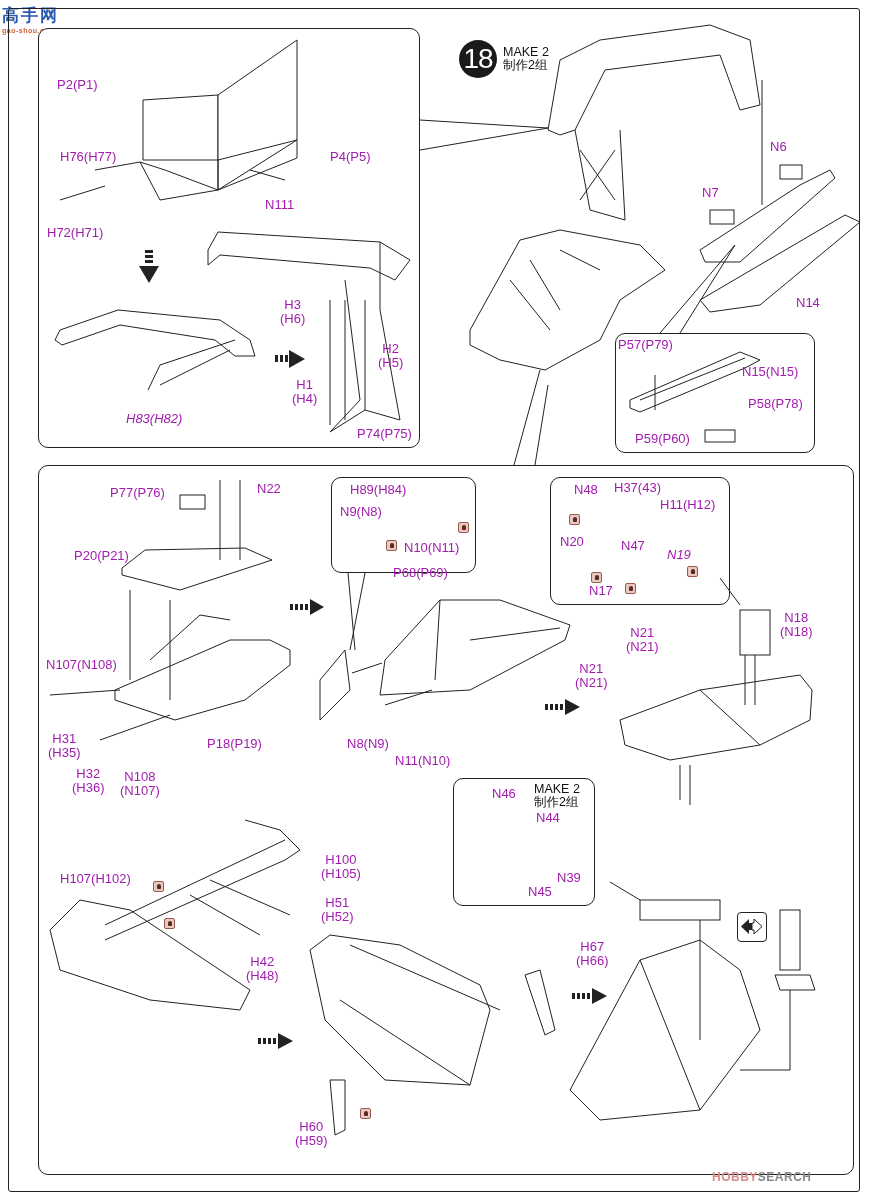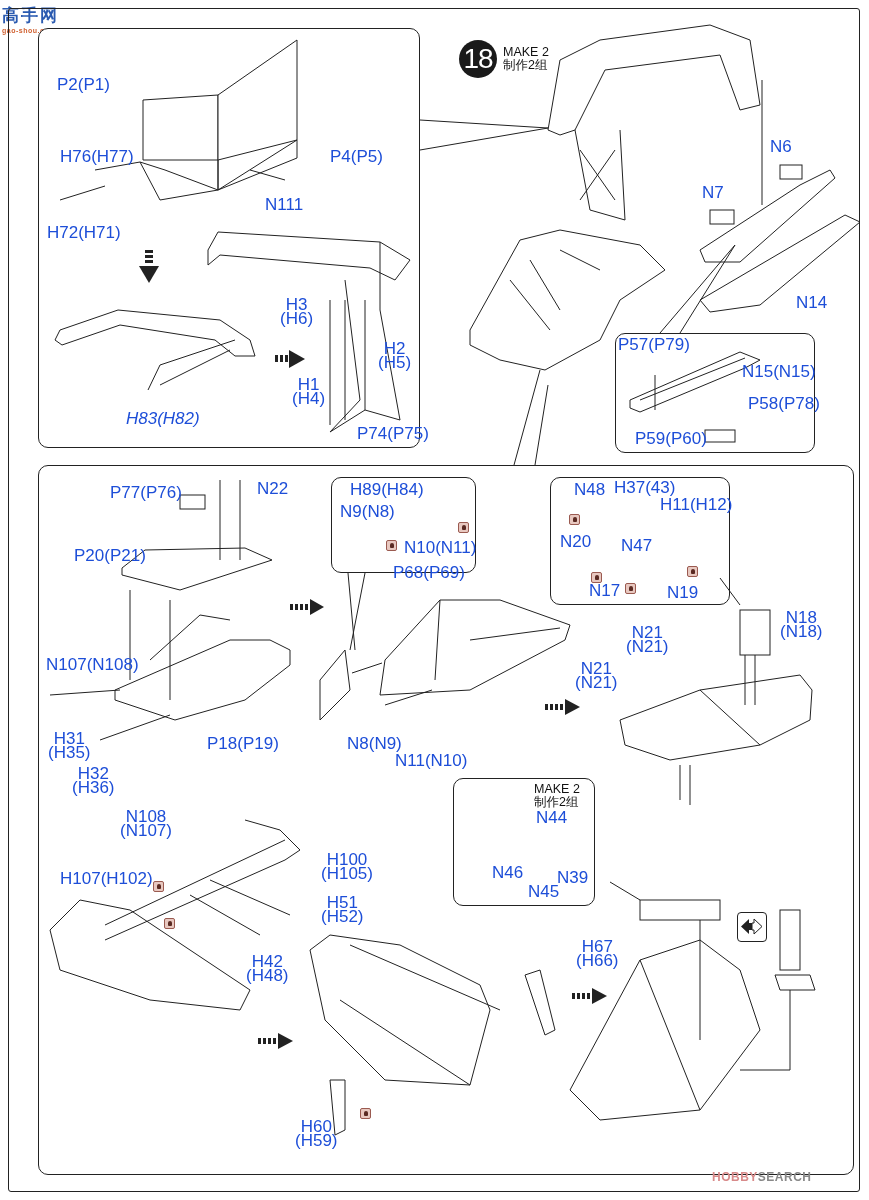--- a/index.html
+++ b/index.html
@@ -1,19 +1,19 @@
 <!DOCTYPE html>
 <html><head>
 <meta charset="utf-8">
 <style>
   html,body{margin:0;padding:0;background:#fff;}
   body{width:869px;height:1200px;position:relative;overflow:hidden;font-family:"Liberation Sans",sans-serif;color:#111;}
   .frame{position:absolute;left:8px;top:8px;width:852px;height:1184px;border:1.5px solid #222;border-radius:3px;box-sizing:border-box;}
   .panel{position:absolute;border:1.5px solid #222;border-radius:10px;background:#fff;box-sizing:border-box;}
-  .lbl{position:absolute;font-size:17px;line-height:14px;white-space:pre;text-align:center;color:#1d4ed8;}
+  .lbl{position:absolute;font-size:13px;line-height:14px;white-space:pre;text-align:center;color:#a21caf;}
   .lbl.left{text-align:left;}
   .stepnum{position:absolute;left:459px;top:40px;width:38px;height:38px;border-radius:50%;background:#1a1a1a;color:#fff;font-size:28px;line-height:38px;text-align:center;letter-spacing:-1px;}
   .make{position:absolute;font-size:12.5px;line-height:13px;}
   svg.art{position:absolute;left:0;top:0;}
   .glue{position:absolute;width:11px;height:11px;background:#e8c8c0;border:1px solid #9a5a50;border-radius:2px;box-sizing:border-box;}
   .glue::after{content:"";position:absolute;left:3px;top:2px;width:4px;height:5px;background:#5a2a22;border-radius:2px 2px 1px 1px;}
   .logo{position:absolute;left:2px;top:4px;width:62px;}
   .logo .cn{font-size:17px;font-weight:bold;color:#2a5ab0;letter-spacing:2px;}
   .logo .url{font-size:7px;color:#d06030;font-weight:bold;letter-spacing:0.5px;}
   .hobby{position:absolute;left:712px;top:1170px;font-size:12px;font-weight:bold;color:#888;letter-spacing:0.5px;}
@@ -231,58 +231,58 @@
 <div class="lbl left" style="left:635px;top:432px;">P59(P60)</div>
 
 <div class="lbl left" style="left:110px;top:486px;">P77(P76)</div>
 <div class="lbl left" style="left:257px;top:482px;">N22</div>
 <div class="lbl left" style="left:74px;top:549px;">P20(P21)</div>
 <div class="lbl left" style="left:46px;top:658px;">N107(N108)</div>
 <div class="lbl" style="left:48px;top:732px;">H31
 (H35)</div>
 <div class="lbl" style="left:72px;top:767px;">H32
 (H36)</div>
-<div class="lbl" style="left:120px;top:810px;">N108
+<div class="lbl" style="left:120px;top:770px;">N108
 (N107)</div>
 <div class="lbl left" style="left:207px;top:737px;">P18(P19)</div>
 
 <div class="lbl left" style="left:350px;top:483px;">H89(H84)</div>
 <div class="lbl left" style="left:340px;top:505px;">N9(N8)</div>
 <div class="lbl left" style="left:404px;top:541px;">N10(N11)</div>
 <div class="lbl left" style="left:393px;top:566px;">P68(P69)</div>
 <div class="glue" style="left:386px;top:540px;"></div>
 <div class="glue" style="left:458px;top:522px;"></div>
 
 <div class="lbl left" style="left:347px;top:737px;">N8(N9)</div>
 <div class="lbl left" style="left:395px;top:754px;">N11(N10)</div>
 
 <div class="lbl left" style="left:574px;top:483px;">N48</div>
 <div class="lbl left" style="left:614px;top:481px;">H37(43)</div>
 <div class="lbl left" style="left:660px;top:498px;">H11(H12)</div>
 <div class="lbl left" style="left:560px;top:535px;">N20</div>
 <div class="lbl left" style="left:621px;top:539px;">N47</div>
 <div class="lbl left" style="left:589px;top:584px;">N17</div>
-<div class="lbl left" style="left:667px;top:586px;">N19</div>
+<div class="lbl left" style="left:667px;top:548px;font-style:italic;">N19</div>
 <div class="glue" style="left:569px;top:514px;"></div>
 <div class="glue" style="left:591px;top:572px;"></div>
 <div class="glue" style="left:625px;top:583px;"></div>
 <div class="glue" style="left:687px;top:566px;"></div>
 
 <div class="lbl" style="left:780px;top:611px;">N18
 (N18)</div>
 <div class="lbl" style="left:626px;top:626px;">N21
 (N21)</div>
 <div class="lbl" style="left:575px;top:662px;">N21
 (N21)</div>
 
 <div class="make" style="left:534px;top:783px;">
   <div>MAKE 2</div>
   <div>制作2组</div>
 </div>
-<div class="lbl left" style="left:492px;top:866px;">N46</div>
+<div class="lbl left" style="left:492px;top:787px;">N46</div>
 <div class="lbl left" style="left:536px;top:811px;">N44</div>
 <div class="lbl left" style="left:528px;top:885px;">N45</div>
 <div class="lbl left" style="left:557px;top:871px;">N39</div>
 
 <div class="lbl left" style="left:60px;top:872px;">H107(H102)</div>
 <div class="lbl" style="left:321px;top:853px;">H100
 (H105)</div>
 <div class="lbl" style="left:321px;top:896px;">H51
 (H52)</div>
 <div class="lbl" style="left:246px;top:955px;">H42

